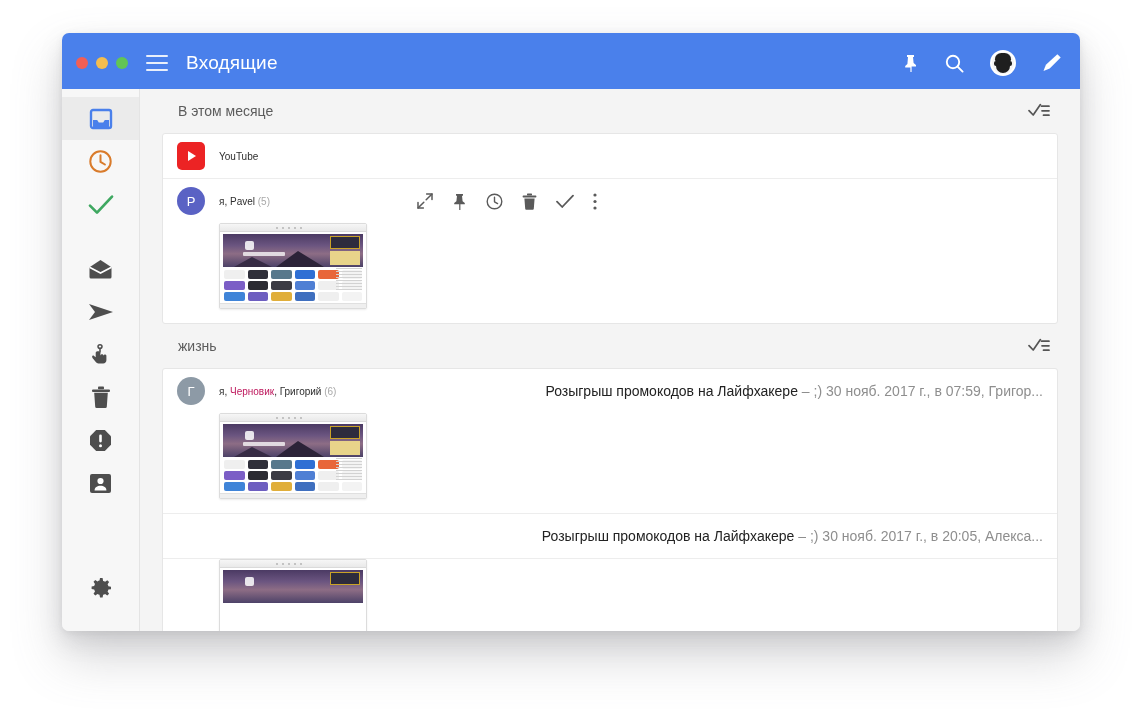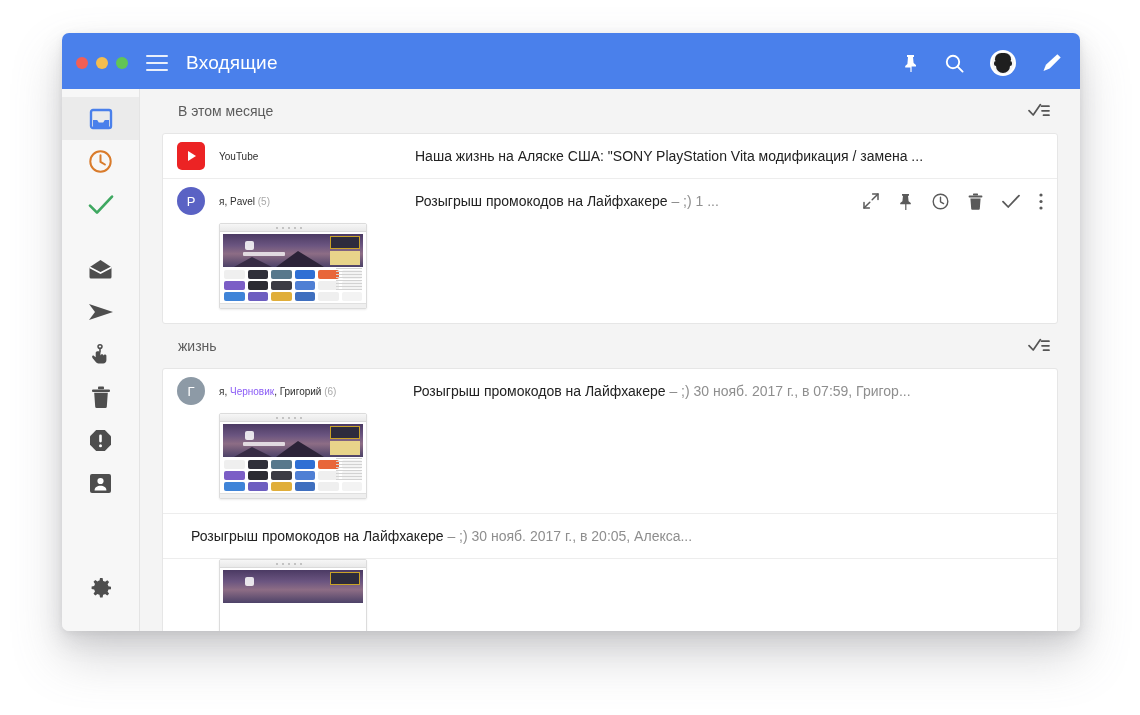--- a/index.html
+++ b/index.html
@@ -79,20 +79,21 @@
     overflow: hidden;
     position: relative;
     display: flex; align-items: center; justify-content: center;
   }
 
   
   .body {
     flex: 1;
     display: flex;
     min-height: 0;
+    text-align: right;
   }
 
   
   .sidebar {
     width: 78px;
     min-width: 78px;
     background: #f7f7f7;
     border-right: 1px solid #e4e4e4;
     display: flex;
     flex-direction: column;
@@ -183,21 +184,21 @@
     border-bottom: 5px solid transparent;
     margin-left: 2px;
   }
 
   .sender {
     font-size: 10px;
     color: #2e2e2e;
     white-space: nowrap;
     flex-shrink: 0;
   }
-  .sender .draft { color: #8b5cf6; }
+  .sender .draft { color: #be185d; }
   .sender .count { color: #a9a9a9; }
 
   .subject-wrap {
     margin-left: 14px;
     font-size: 14px;
     white-space: nowrap;
     overflow: hidden;
     text-overflow: ellipsis;
     min-width: 0;
     flex: 1;
@@ -476,39 +477,33 @@
         <div class="row">
           <div class="row-main">
             <div class="sender-col">
               <div class="avatar square">
                 <div class="play-tri"></div>
               </div>
               <div class="sender">
                 <span>YouTube</span>
               </div>
             </div>
-            <div class="subject-wrap">
-              <span class="subject">Наша жизнь на Аляске США: "SONY PlayStation Vita модификация / замена ...</span>
-            </div>
           </div>
         </div>
 
         <div class="row tall">
           <div class="row-main">
             <div class="sender-col">
               <div class="avatar" style="background:#5a62c4">
                 <span>P</span>
               </div>
               <div class="sender">
                 <span>я, Pavel</span>
                 <span class="count">(5)</span>
               </div>
-            </div>
-            <div class="subject-wrap">
-              <span class="subject">Розыгрыш промокодов на Лайфхакере</span><span class="snippet"> – ;) 1 ...</span>
             </div>
             <div class="hover-actions">
               <div class="hv">
                 <svg width="16" height="16" viewBox="0 0 16 16">
                   <path d="M9.6 1h5.4v5.4" fill="none" stroke="#5a5a5a" stroke-width="1.5" stroke-linecap="round" stroke-linejoin="round"></path>
                   <line x1="15" y1="1" x2="9.2" y2="6.8" stroke="#5a5a5a" stroke-width="1.5" stroke-linecap="round"></line>
                   <path d="M6.4 15H1V9.6" fill="none" stroke="#5a5a5a" stroke-width="1.5" stroke-linecap="round" stroke-linejoin="round"></path>
                   <line x1="1" y1="15" x2="6.8" y2="9.2" stroke="#5a5a5a" stroke-width="1.5" stroke-linecap="round"></line>
                 </svg>
               </div>

